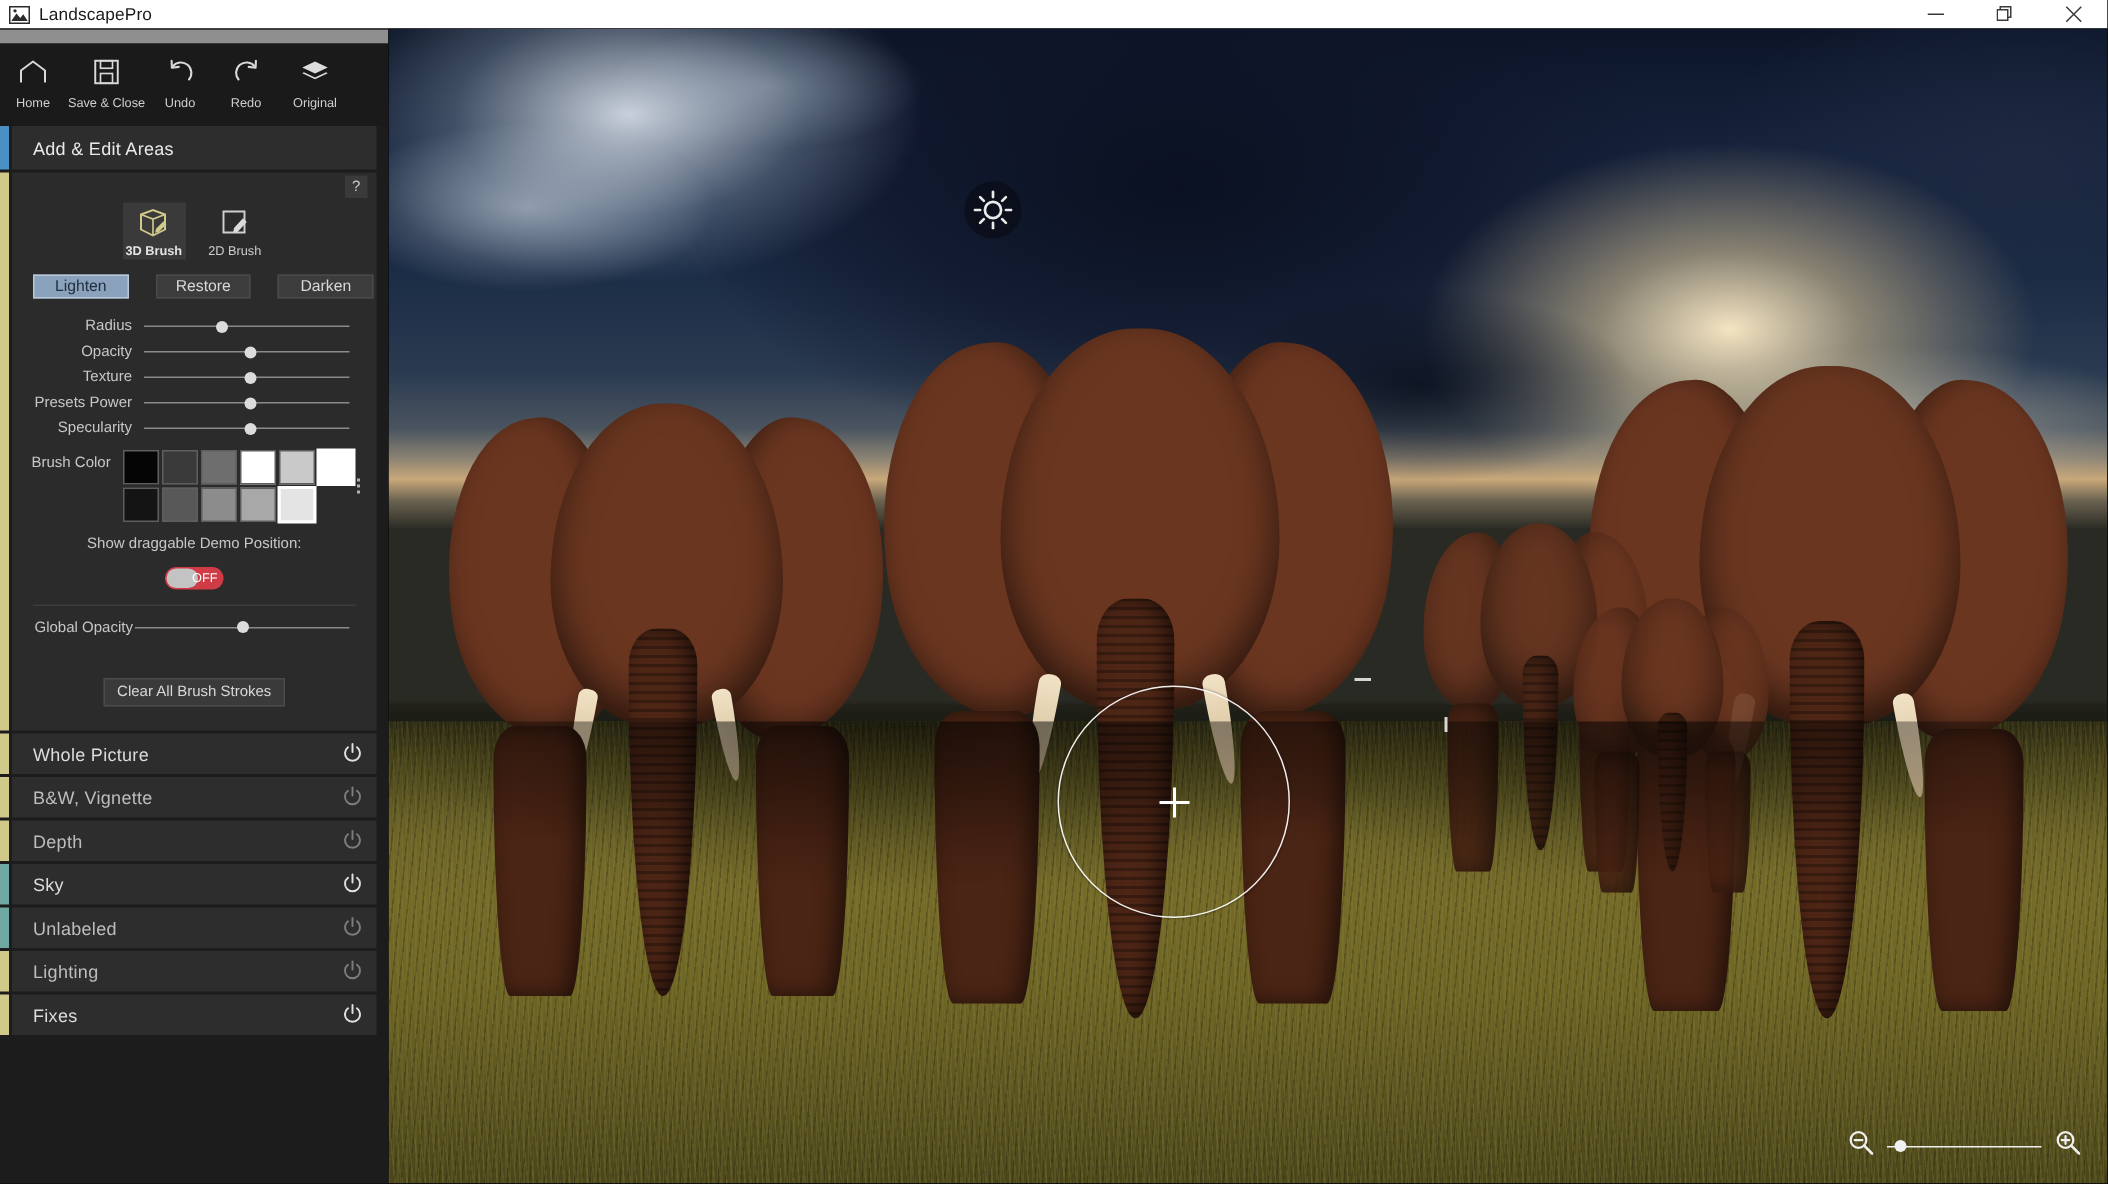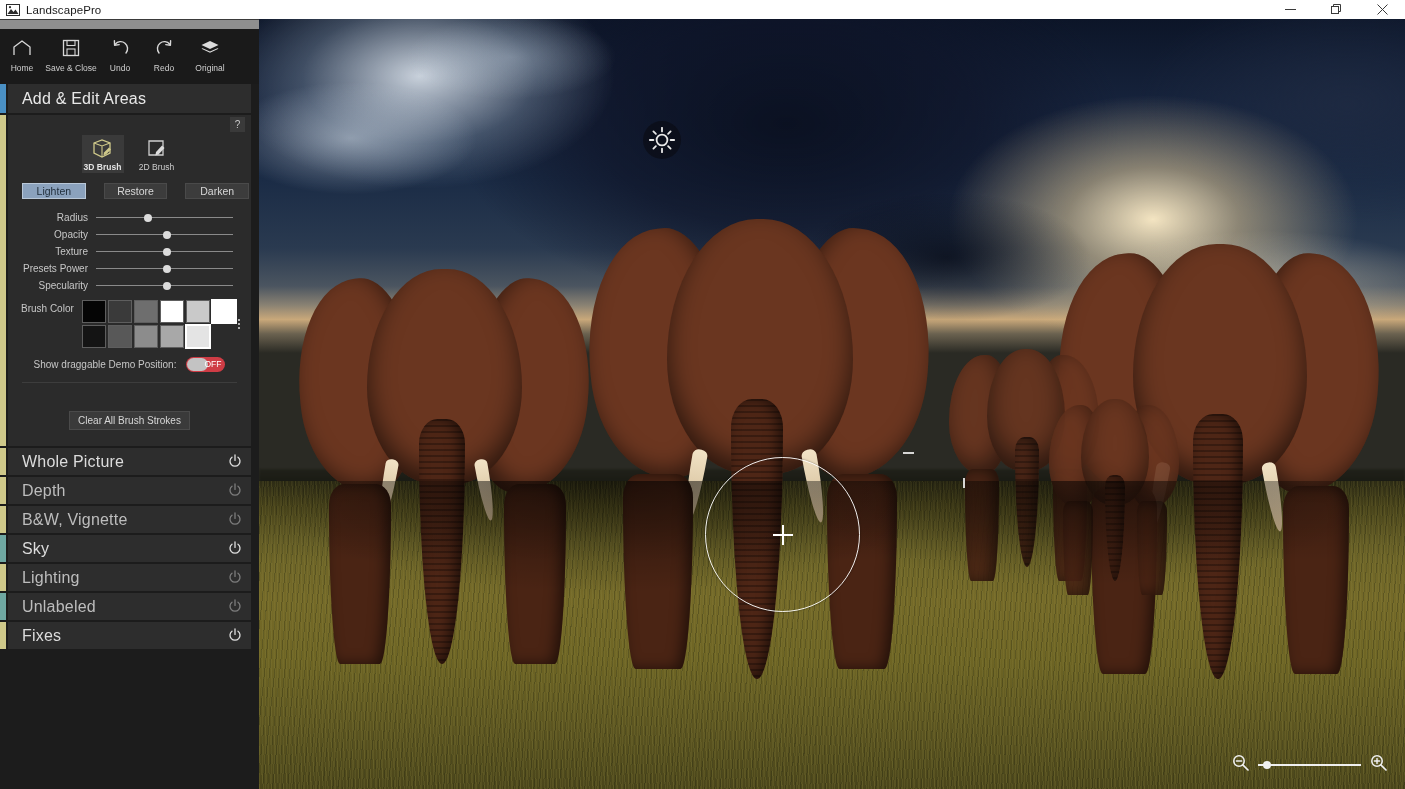--- a/index.html
+++ b/index.html
@@ -42,21 +42,21 @@
   .tool .tlabel { font-size: 8.5px; color: #cfcfcf; white-space: nowrap; }
   #tool-save { width: 54px; justify-content: flex-end; }
   #tool-orig { width: 48px; }
 
   
   .sect {
     position: relative; height: 27px; margin: 0 8px 2px 8px;
     background: #2d2d2d; display: flex; align-items: center;
   }
   .sect .bar { position: absolute; left: -8px; top: 0; width: 6px; height: 27px; }
-  .sect .stitle { font-size: 16px; padding-left: 14px; letter-spacing: .2px; }
+  .sect .stitle { font-size: 12px; padding-left: 14px; letter-spacing: .2px; }
   .sect .reset { position: absolute; right: 9px; top: 6px; width: 14px; height: 14px; }
 
   .sect.hdr-blue .stitle { color: #e9e9e9; }
   .sect.hdr-khaki .stitle { color: #d9d5a6; }
   .sect.hdr-plain .stitle { color: #dcdcdc; }
   .sect.dim .stitle { color: #bdbdbd; }
 
   
   #brush-panel {
     margin: 0 8px 2px 8px; background: #2b2b2b; position: relative;
@@ -95,21 +95,21 @@
 
   #brushcolor { display: flex; padding: 6px 10px 0 10px; }
   #bc-label { width: 78px; text-align: right; font-size: 10px; color: #c7c7c7; padding-right: 8px; padding-top: 3px; }
   #bc-grid { display: flex; flex-direction: column; gap: 2px; }
   .bc-row { display: flex; gap: 2px; }
   .sw { width: 24px; height: 23px; border: 1px solid #5e5e5e; }
   .sw.sel { outline: 2px solid #ffffff; outline-offset: -1px; border: 1px solid #ffffff; }
   #bc-more { width: 6px; display: flex; flex-direction: column; justify-content: center; gap: 2px; padding-left: 2px; }
   #bc-more i { width: 2px; height: 2px; background: #b0b0b0; display: block; }
 
-  #demorow { display: flex; align-items: center; justify-content: center; gap: 10px; padding-top: 9px; }
+  #demorow { display: flex; align-items: center; justify-content: center; gap: 10px; padding-top: 9px; flex-direction: column; }
   #demorow .dlabel { font-size: 10px; color: #c7c7c7; }
   #toggle {
     width: 39px; height: 15px; border-radius: 8px; background: #cf3c45; position: relative;
   }
   #toggle .tknob { position: absolute; left: 1px; top: 1px; width: 21px; height: 13px; border-radius: 7px; background: #c3c3c3; }
   #toggle .ttext { position: absolute; right: 4px; top: 1px; font-size: 8.5px; color: #fff; line-height: 13px; }
 
   #divline { margin: 10px 14px 0 14px; height: 1px; background: #3d3d3d; }
 
   #gorow { display: flex; align-items: center; padding: 8px 18px 0 10px; }
@@ -414,79 +414,86 @@
       <div id="demorow">
         <span class="dlabel">Show draggable Demo Position:</span>
         <span id="toggle">
           <span class="tknob"></span>
           <span class="ttext">OFF</span>
         </span>
       </div>
 
       <div id="divline"></div>
 
+      <div id="gorow">
+        <span class="slabel">Global Opacity</span>
+        <span class="strack">
+          <span class="line"></span>
+          <span class="knob" style="left:50%"></span>
+        </span>
+      </div>
 
       <div id="clearwrap">
         <span id="clearbtn">Clear All Brush Strokes</span>
       </div>
     </div>
 
     <div class="sect hdr-plain">
       <span class="bar" style="background:#cfc98a;"></span>
       <span class="stitle">Whole Picture</span>
       <span class="reset">
         <svg width="14" height="14" viewBox="0 0 14 14">
             <path d="M4 3.2 A5 5 0 1 0 10 3.2" fill="none" stroke="#e0e0e0" stroke-width="1.3" stroke-linecap="round"></path>
             <path d="M7 1 V6.4" stroke="#e0e0e0" stroke-width="1.3" stroke-linecap="round"></path>
           </svg>
       </span>
     </div>
     <div class="sect dim">
       <span class="bar" style="background:#cfc98a;"></span>
-      <span class="stitle">Depth</span>
+      <span class="stitle">B&amp;W, Vignette</span>
       <span class="reset">
         <svg width="14" height="14" viewBox="0 0 14 14">
             <path d="M4 3.2 A5 5 0 1 0 10 3.2" fill="none" stroke="#7d7d7d" stroke-width="1.3" stroke-linecap="round"></path>
             <path d="M7 1 V6.4" stroke="#7d7d7d" stroke-width="1.3" stroke-linecap="round"></path>
           </svg>
       </span>
     </div>
     <div class="sect dim">
       <span class="bar" style="background:#cfc98a;"></span>
-      <span class="stitle">B&amp;W, Vignette</span>
+      <span class="stitle">Depth</span>
       <span class="reset">
         <svg width="14" height="14" viewBox="0 0 14 14">
             <path d="M4 3.2 A5 5 0 1 0 10 3.2" fill="none" stroke="#7d7d7d" stroke-width="1.3" stroke-linecap="round"></path>
             <path d="M7 1 V6.4" stroke="#7d7d7d" stroke-width="1.3" stroke-linecap="round"></path>
           </svg>
       </span>
     </div>
     <div class="sect hdr-plain">
       <span class="bar" style="background:#6fa8a2;"></span>
       <span class="stitle">Sky</span>
       <span class="reset">
         <svg width="14" height="14" viewBox="0 0 14 14">
             <path d="M4 3.2 A5 5 0 1 0 10 3.2" fill="none" stroke="#e0e0e0" stroke-width="1.3" stroke-linecap="round"></path>
             <path d="M7 1 V6.4" stroke="#e0e0e0" stroke-width="1.3" stroke-linecap="round"></path>
           </svg>
       </span>
     </div>
     <div class="sect dim">
+      <span class="bar" style="background:#6fa8a2;"></span>
+      <span class="stitle">Unlabeled</span>
+      <span class="reset">
+        <svg width="14" height="14" viewBox="0 0 14 14">
+            <path d="M4 3.2 A5 5 0 1 0 10 3.2" fill="none" stroke="#7d7d7d" stroke-width="1.3" stroke-linecap="round"></path>
+            <path d="M7 1 V6.4" stroke="#7d7d7d" stroke-width="1.3" stroke-linecap="round"></path>
+          </svg>
+      </span>
+    </div>
+    <div class="sect dim">
       <span class="bar" style="background:#cfc98a;"></span>
       <span class="stitle">Lighting</span>
-      <span class="reset">
-        <svg width="14" height="14" viewBox="0 0 14 14">
-            <path d="M4 3.2 A5 5 0 1 0 10 3.2" fill="none" stroke="#7d7d7d" stroke-width="1.3" stroke-linecap="round"></path>
-            <path d="M7 1 V6.4" stroke="#7d7d7d" stroke-width="1.3" stroke-linecap="round"></path>
-          </svg>
-      </span>
-    </div>
-    <div class="sect dim">
-      <span class="bar" style="background:#6fa8a2;"></span>
-      <span class="stitle">Unlabeled</span>
       <span class="reset">
         <svg width="14" height="14" viewBox="0 0 14 14">
             <path d="M4 3.2 A5 5 0 1 0 10 3.2" fill="none" stroke="#7d7d7d" stroke-width="1.3" stroke-linecap="round"></path>
             <path d="M7 1 V6.4" stroke="#7d7d7d" stroke-width="1.3" stroke-linecap="round"></path>
           </svg>
       </span>
     </div>
     <div class="sect hdr-plain">
       <span class="bar" style="background:#cfc98a;"></span>
       <span class="stitle">Fixes</span>

